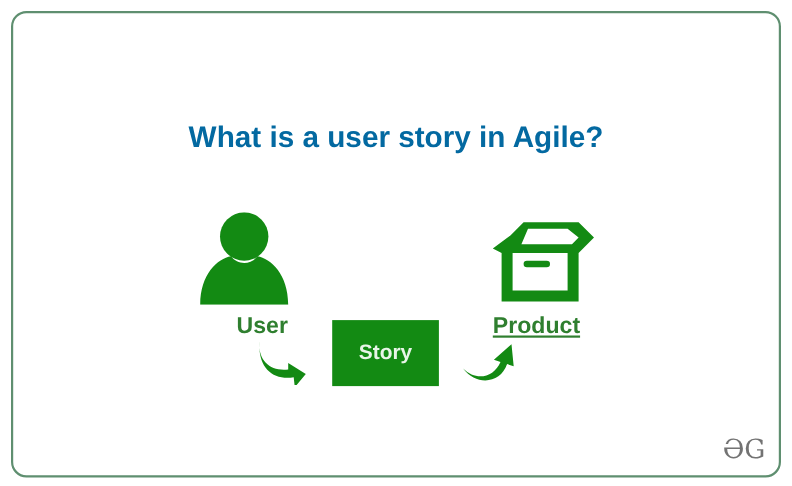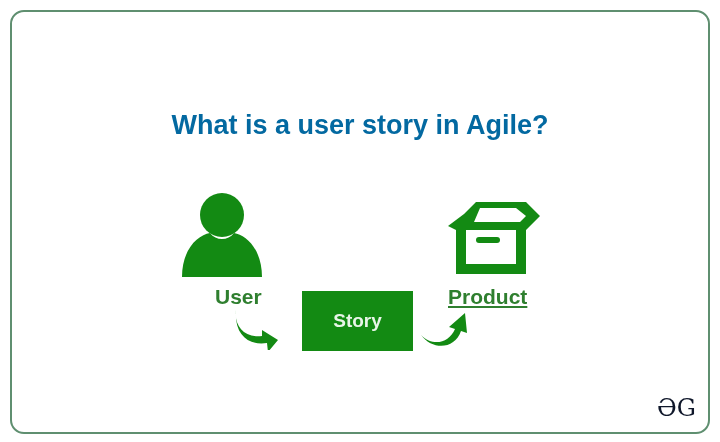--- a/index.html
+++ b/index.html
@@ -1,23 +1,23 @@
 <!DOCTYPE html>
 <html><head>
 <meta charset="utf-8">
 <style>
   html,body{margin:0;padding:0;background:#fff;}
   body{width:720px;height:442px;position:relative;overflow:hidden;font-family:"Liberation Sans",sans-serif;}
   .frame{position:absolute;left:10px;top:10px;width:700px;height:424px;border:2px solid #5f8f70;border-radius:14px;box-sizing:border-box;background:#fff;}
   .title{position:absolute;left:0;width:720px;top:110px;text-align:center;font-size:27px;font-weight:bold;color:#0369a1;letter-spacing:0px;}
   .icon{position:absolute;}
   .label{position:absolute;font-size:21px;font-weight:bold;color:#2f7f2f;}
-  .story-box{position:absolute;left:302px;top:291px;width:111px;height:60px;background:#138a13;display:flex;align-items:center;justify-content:center;}
+  .story-box{position:absolute;left:302px;top:291px;width:97px;height:60px;background:#138a13;display:flex;align-items:center;justify-content:center;}
   .story-box span{color:#e8f5e8;font-size:19px;font-weight:bold;}
-  .logo{position:absolute;left:657px;top:394px;font-family:"DejaVu Serif",serif;font-size:24px;color:#0f172a;}
+  .logo{position:absolute;left:657px;top:394px;font-family:"DejaVu Serif",serif;font-size:24px;color:#737373;}
 </style>
 </head>
 <body>
 
 <div class="frame"></div>
 
 <div class="title">What is a user story in Agile?</div>
 
 <svg class="icon" style="left:178px;top:193px;" width="88" height="84" viewBox="0 0 88 84">
   <ellipse cx="44" cy="22" rx="22" ry="22" fill="#138a13"></ellipse>

